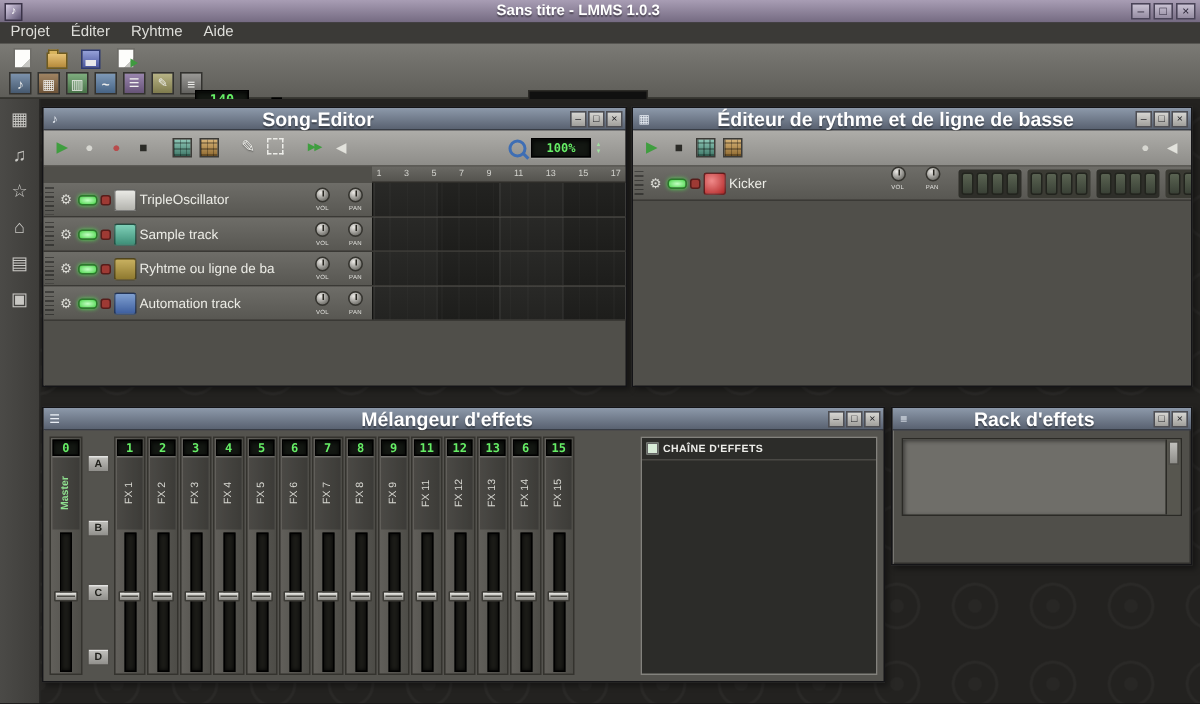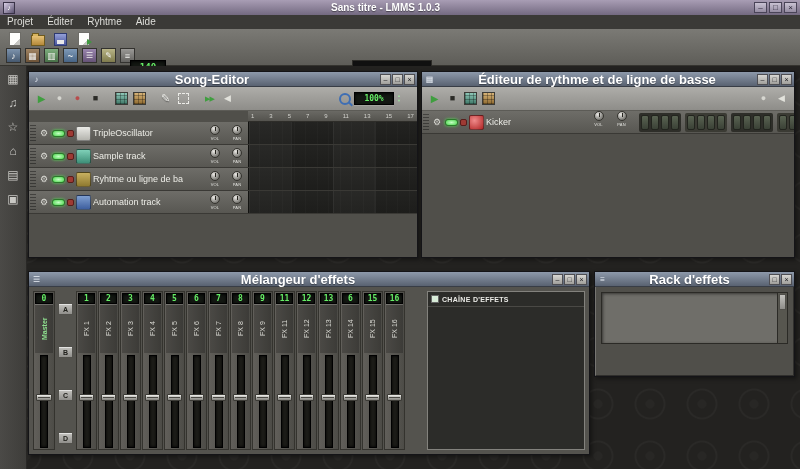--- a/index.html
+++ b/index.html
@@ -670,28 +670,20 @@
 
   <div class="fx-strip">
     <span class="lcd fx-num">15</span>
     <span class="fx-name">FX 15</span>
     <span class="fx-fader">
                 <span class="fader-groove"></span>
                 <span class="fader-handle"></span>
               </span>
   </div>
 
-  <div class="fx-strip">
-    <span class="lcd fx-num">16</span>
-    <span class="fx-name">FX 16</span>
-    <span class="fx-fader">
-                <span class="fader-groove"></span>
-                <span class="fader-handle"></span>
-              </span>
-  </div>
 </div>
       </div>
       <div class="fx-chain">
         <div class="fx-chain-header">
           <span class="chain-led"></span>
           <span class="fx-chain-title">CHAÎNE D'EFFETS</span>
         </div>
       </div>
     </div>
   </div>

